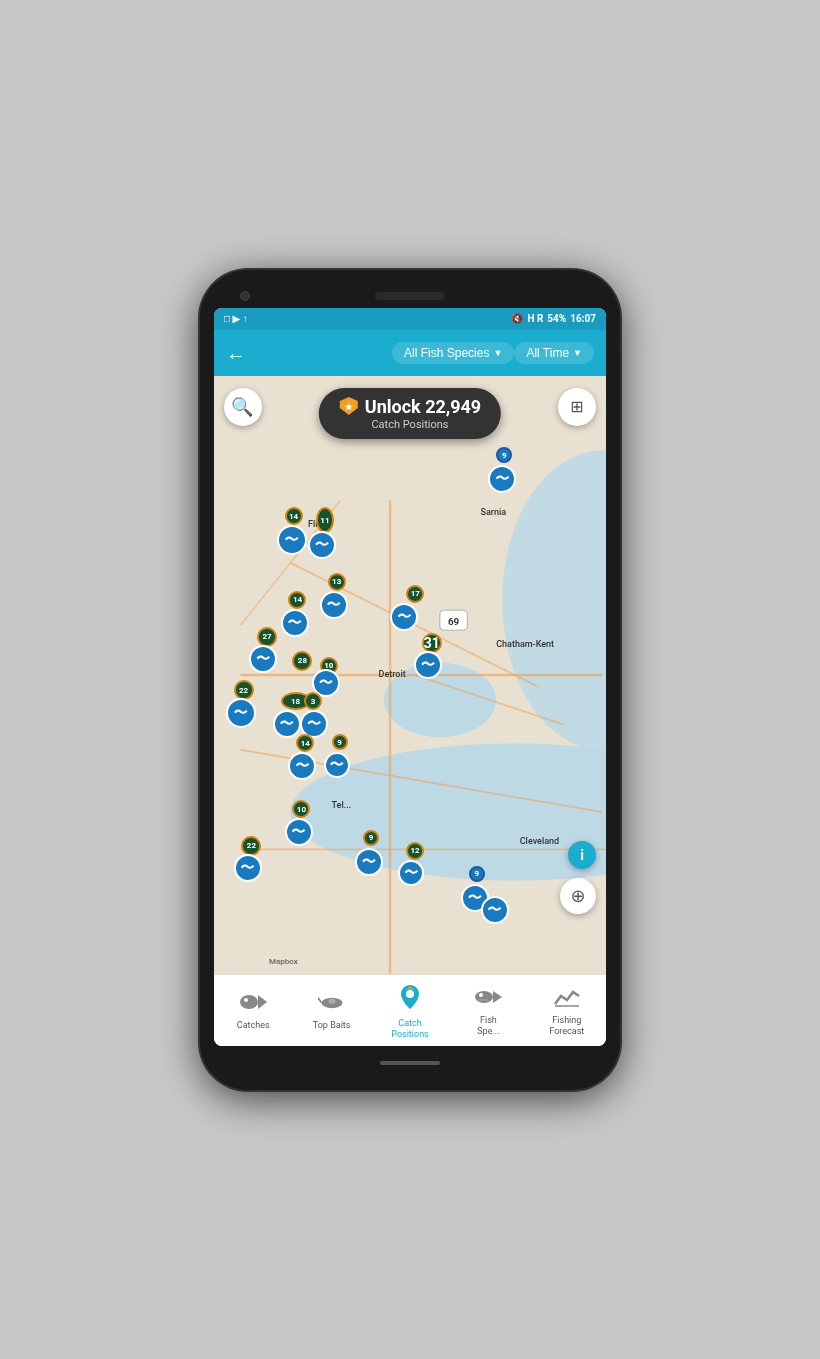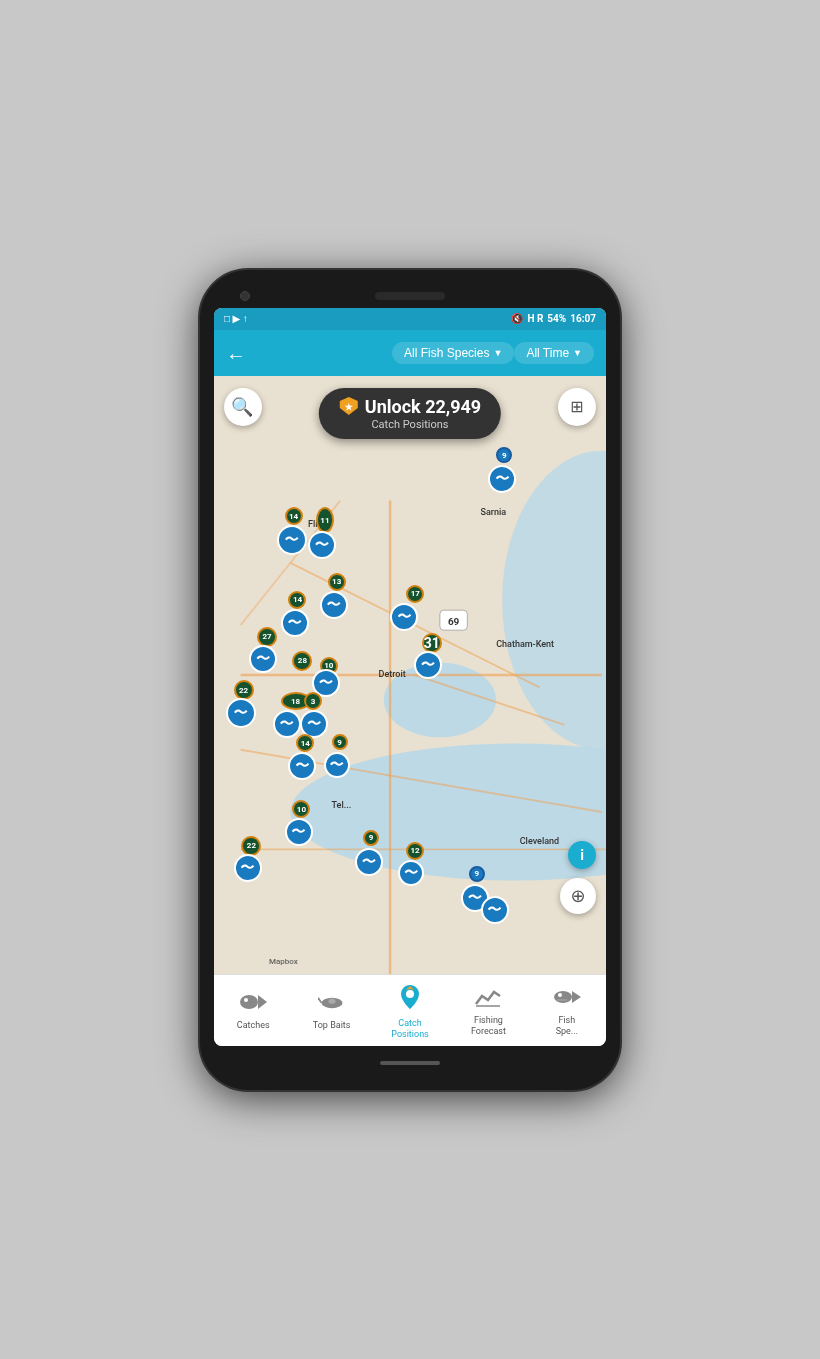--- a/index.html
+++ b/index.html
@@ -486,36 +486,36 @@
             <path d="M12,2 C7,2 3,6 3,11 C3,18 12,26 12,26 C12,26 21,18 21,11 C21,6 17,2 12,2Z" fill="#1aadcf"></path>
             <circle cx="12" cy="11" r="4" fill="white"></circle>
             <polygon points="12,3 16,7 12,6 8,7" fill="#f0a020"></polygon>
           </svg>
         </div>
         <span class="tab-label">Catch<br>Positions</span>
       </div>
       <div class="tab-item">
         <div class="tab-icon">
           <svg width="28" height="22" viewBox="0 0 28 22">
-            <polyline points="2,18 8,10 14,14 20,6 26,10" fill="none" stroke="#888" stroke-width="2.5"></polyline>
-            <line x1="2" y1="20" x2="26" y2="20" stroke="#888" stroke-width="1.5"></line>
-          </svg>
-        </div>
-        <span class="tab-label">Fishing<br>Forecast</span>
-      </div>
-      <div class="tab-item">
-        <div class="tab-icon">
-          <svg width="28" height="22" viewBox="0 0 28 22">
             <ellipse cx="10" cy="11" rx="9" ry="6" fill="#888"></ellipse>
             <polygon points="19,5 28,11 19,17" fill="#888"></polygon>
             <ellipse cx="7" cy="9" rx="2" ry="2" fill="white"></ellipse>
             <line x1="4" y1="14" x2="14" y2="14" stroke="#aaa" stroke-width="1"></line>
           </svg>
         </div>
         <span class="tab-label">Fish<br>Spe...</span>
       </div>
+      <div class="tab-item">
+        <div class="tab-icon">
+          <svg width="28" height="22" viewBox="0 0 28 22">
+            <polyline points="2,18 8,10 14,14 20,6 26,10" fill="none" stroke="#888" stroke-width="2.5"></polyline>
+            <line x1="2" y1="20" x2="26" y2="20" stroke="#888" stroke-width="1.5"></line>
+          </svg>
+        </div>
+        <span class="tab-label">Fishing<br>Forecast</span>
+      </div>
     </div>
   </div>
 
   <div class="phone-bottom">
     <div class="home-indicator"></div>
   </div>
 </div>
 
 </body></html>

